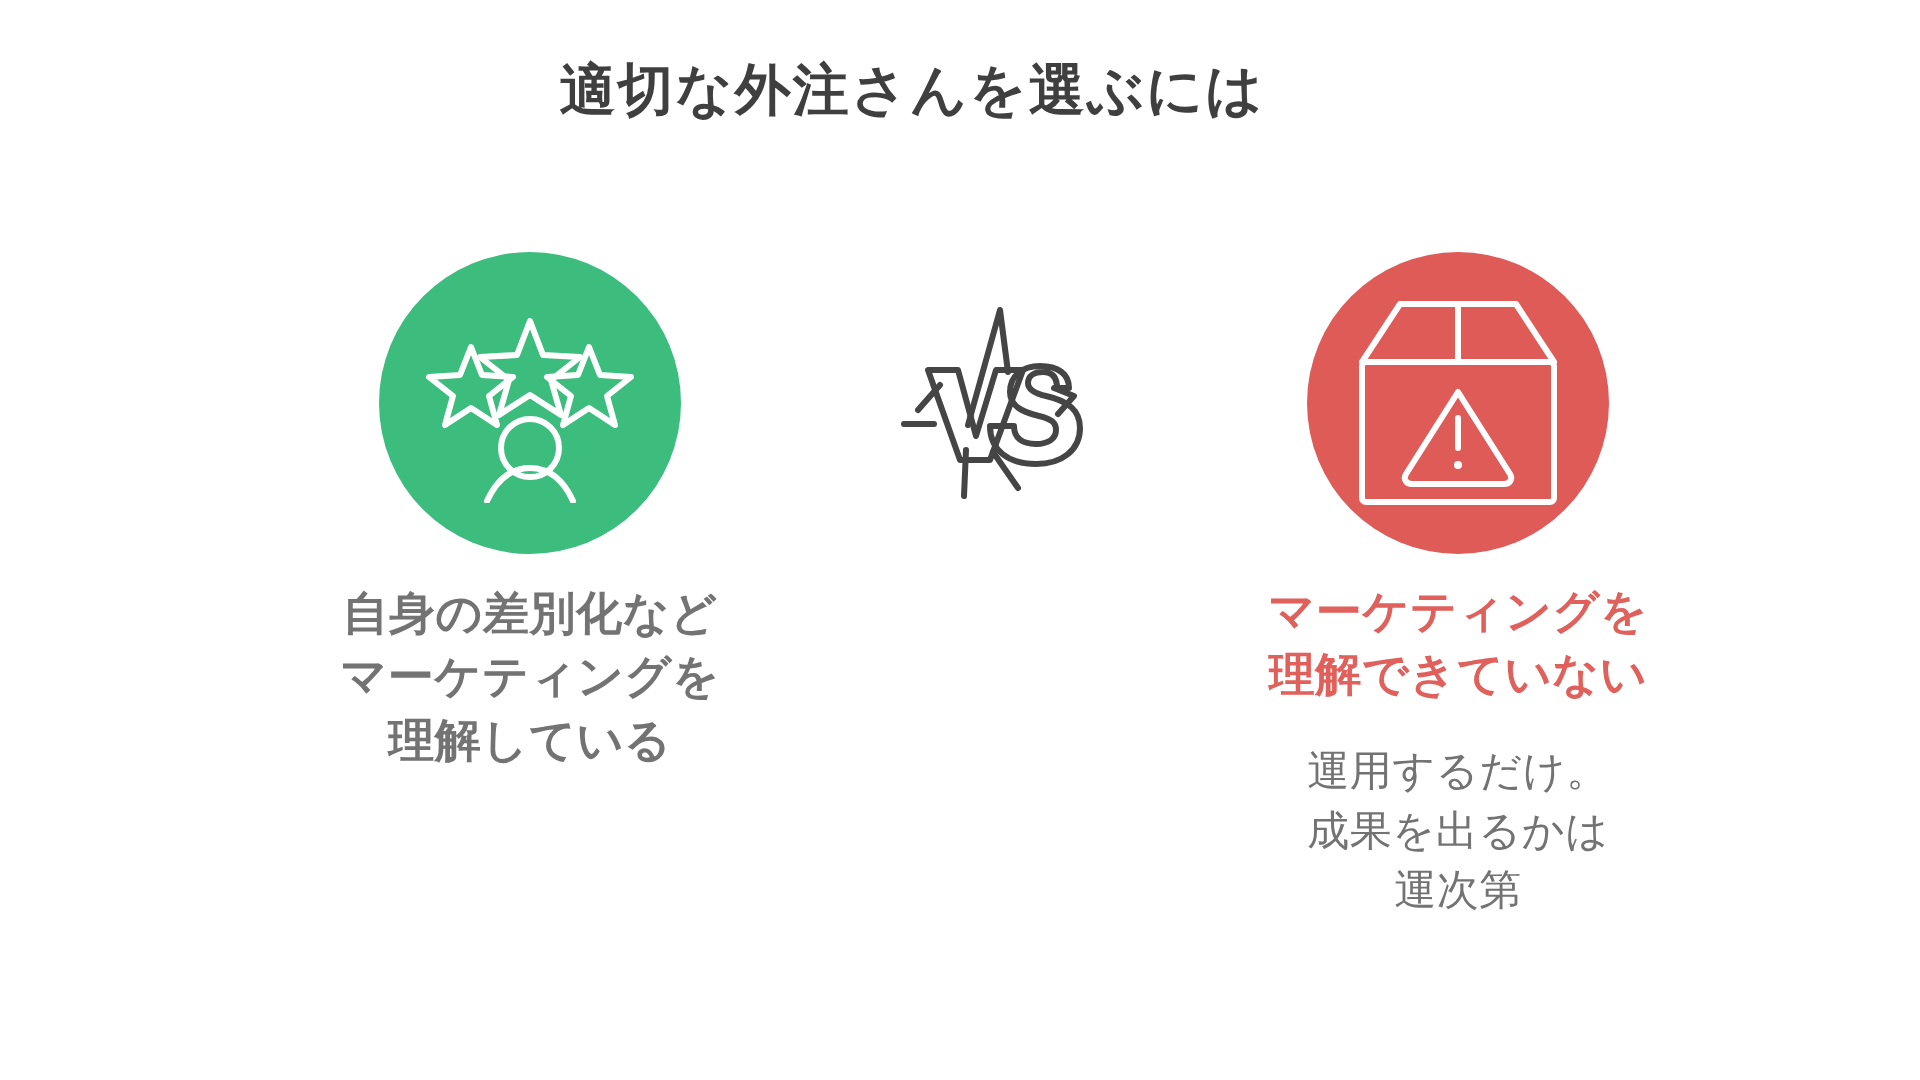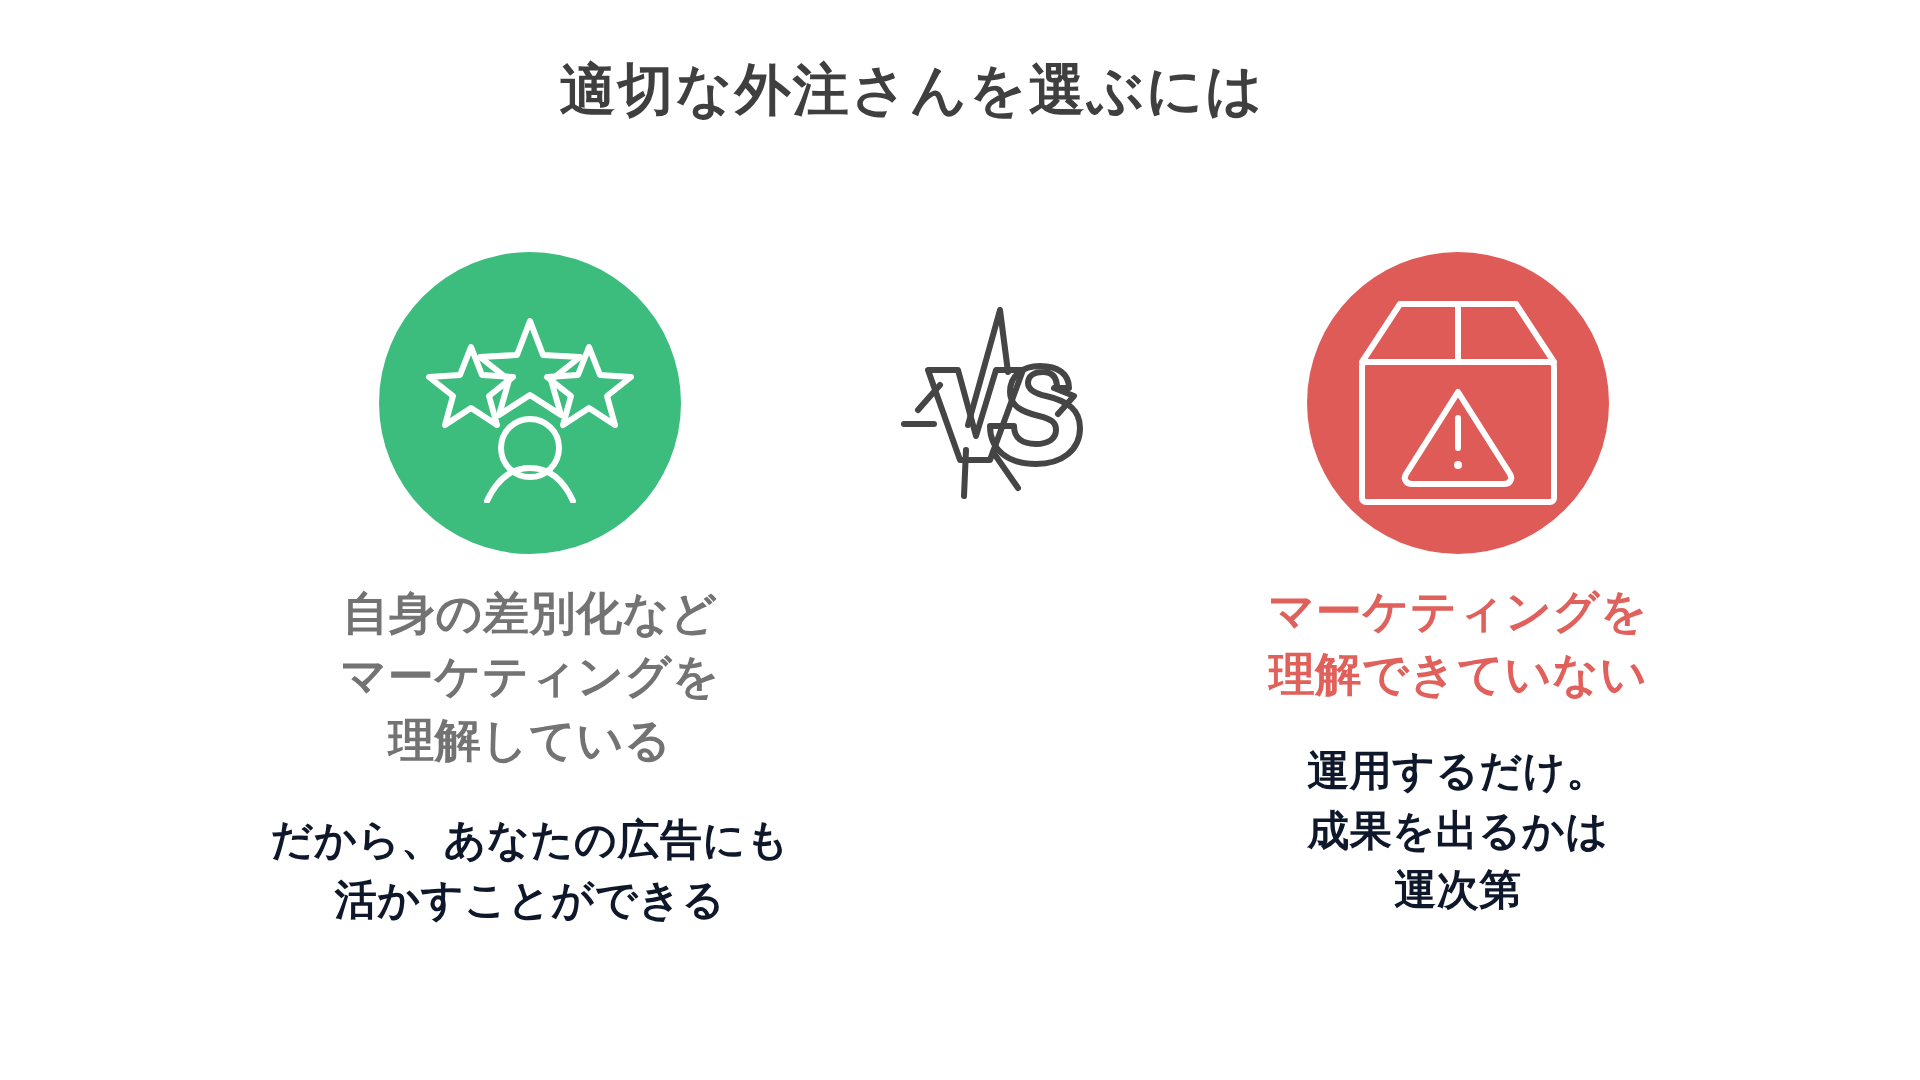--- a/index.html
+++ b/index.html
@@ -78,23 +78,23 @@
     white-space: pre-line;
   }
   .headline.green { color: #737373; }
   .headline.red   { color: #e0615c; }
 
   .headline.red { margin-top: 24px; }
 
   
   .body-copy {
     font-size: 42px;
-    font-weight: bold;
+    font-weight: normal;
     line-height: 1.42;
-    color: #0f172a;
+    color: #737373;
     letter-spacing: 0.5px;
     white-space: pre-line;
   }
   .body-copy.left-copy  { margin-top: 38px; }
   .body-copy.right-copy { margin-top: 34px; }
 
   
   .vs-badge {
     position: absolute;
     left: 898px;
@@ -130,22 +130,20 @@
             <path d="M62 198 C72 176 87 165 105 165 C123 165 138 176 148 198"></path>
           </svg>
         </span>
       </div>
     </div>
 
     <div class="headline green">自身の差別化など
 マーケティングを
 理解している</div>
 
-    <div class="body-copy left-copy">だから、あなたの広告にも
-活かすことができる</div>
   </div>
 
   <div class="vs-badge">
     <span>
       <svg width="190" height="200" viewBox="0 0 190 200" fill="none" stroke="#454545" stroke-width="6" stroke-linecap="round" stroke-linejoin="round">
 
         <path d="M70 125 L102 10 L110 72"></path>
         <path d="M20 110 L42 85"></path>
         <path d="M6 124 L36 124"></path>
         <path d="M156 88 L176 96 L160 114"></path>

